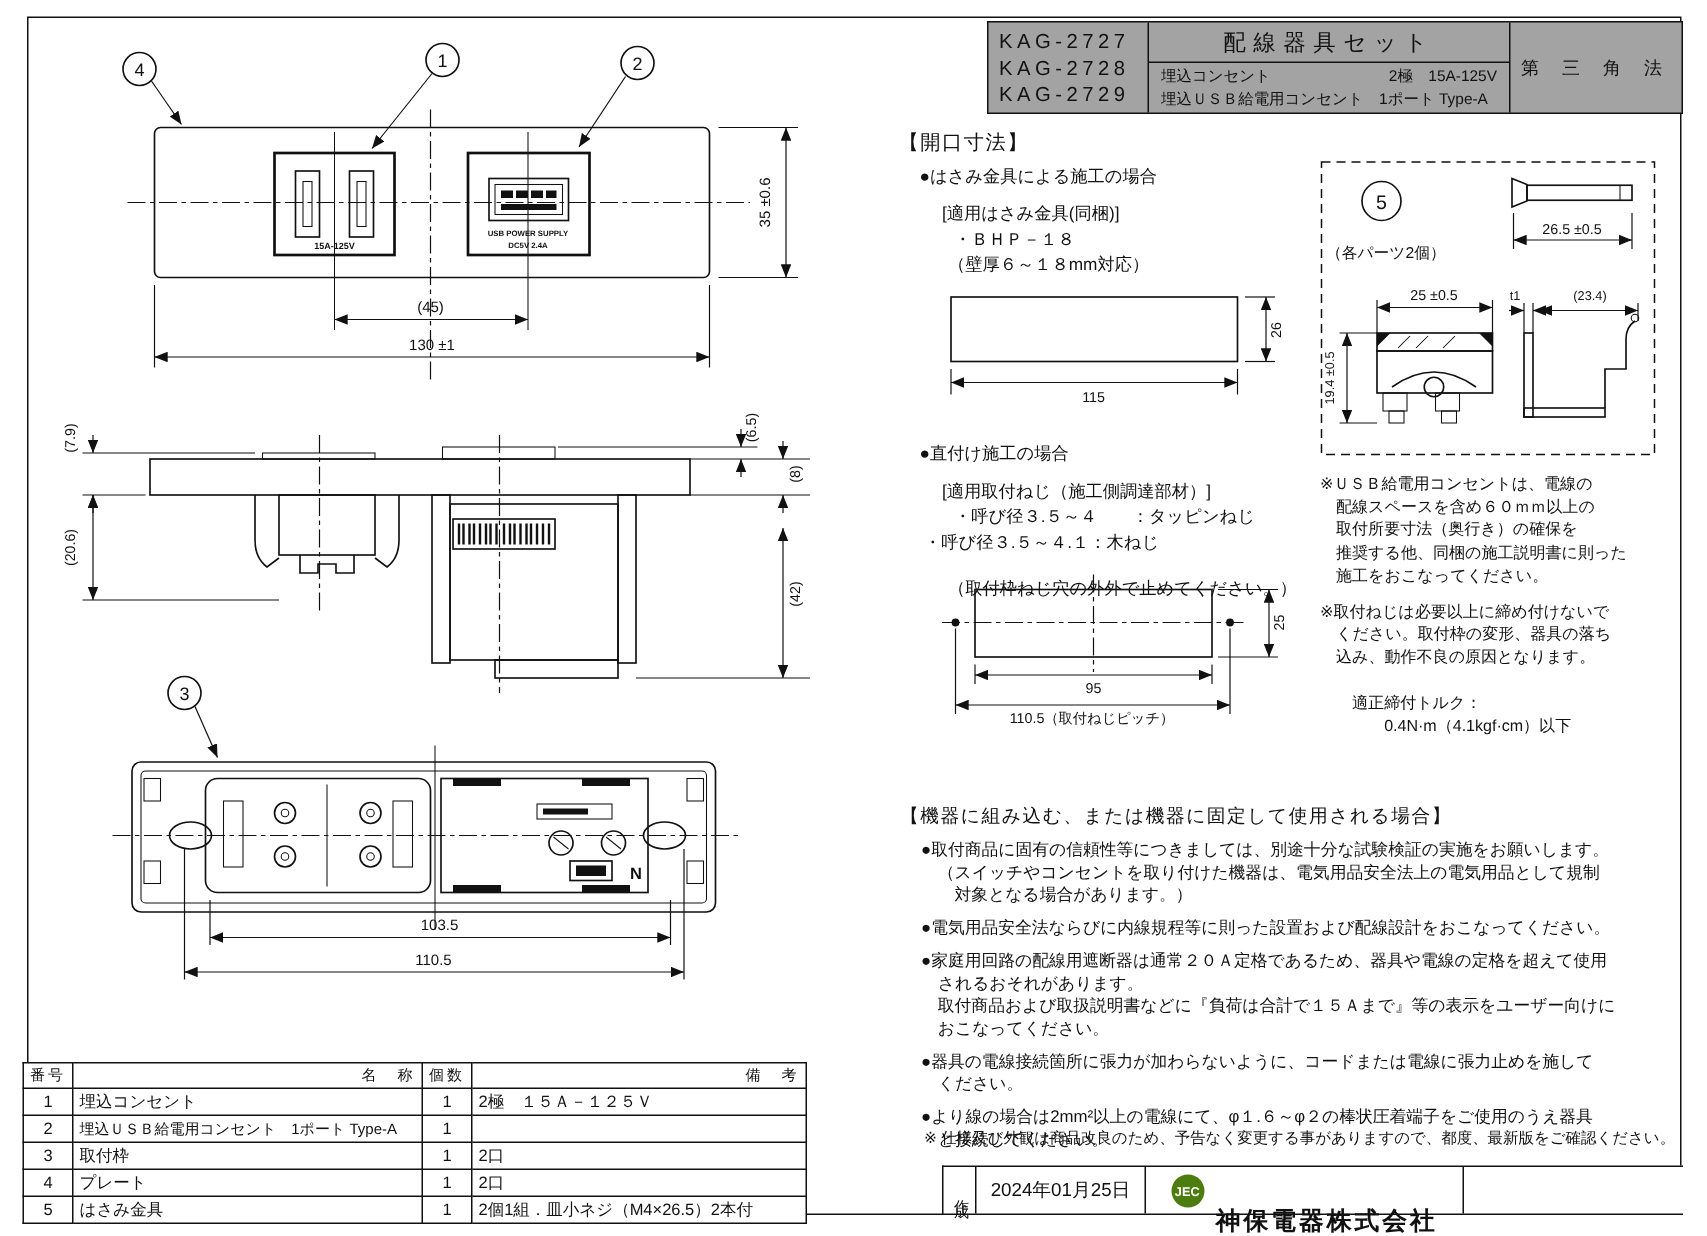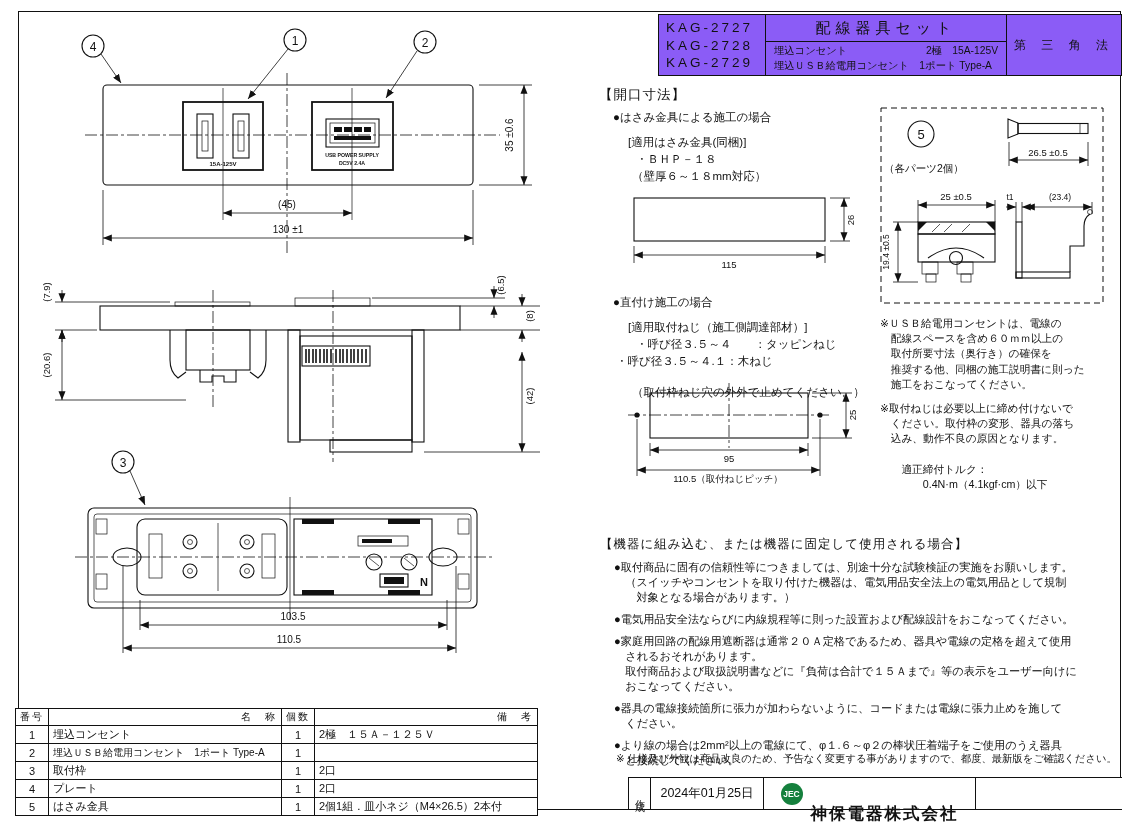--- a/index.html
+++ b/index.html
@@ -10,21 +10,21 @@
   svg text{font-family:"Liberation Sans","DejaVu Sans",sans-serif;fill:#111;stroke:none;}
   .ln{stroke:#111;fill:none;stroke-width:1.1;}
   .thk{stroke-width:1.8;}
   .thin{stroke-width:0.7;}
   .dim{stroke:#111;fill:none;stroke-width:0.8;}
   .dash{stroke:#111;fill:none;stroke-width:0.8;stroke-dasharray:12 3 3 3;}
   .dashbox{stroke:#111;fill:none;stroke-width:1;stroke-dasharray:6 4;}
   .dtext{font-size:10px;}
   .stext{font-size:9.5px;}
   
-  .tb{position:absolute;left:658px;top:14px;width:464px;height:62px;border:1.5px solid #111;display:flex;box-sizing:border-box;background:#8b5cf6;}
+  .tb{position:absolute;left:658px;top:14px;width:464px;height:62px;border:1.5px solid #111;display:flex;box-sizing:border-box;background:#a3a3a3;}
   .tb-models{width:107px;border-right:1.5px solid #111;box-sizing:border-box;display:flex;flex-direction:column;justify-content:space-evenly;padding:2px 7px;font-size:13.5px;letter-spacing:3px;white-space:nowrap;}
   .tb-mid{width:241px;border-right:1.5px solid #111;box-sizing:border-box;display:flex;flex-direction:column;}
   .tb-title{height:28px;border-bottom:1.5px solid #111;box-sizing:border-box;display:flex;align-items:center;justify-content:center;font-size:15px;letter-spacing:5px;}
   .tb-sub{flex:1;padding:2px 8px;font-size:10.3px;display:flex;flex-direction:column;justify-content:center;gap:1px;}
   .tb-sub-row1{display:flex;justify-content:space-between;}
   .tb-colors{flex:1;display:flex;flex-direction:column;box-sizing:border-box;}
   .tb-color-list{height:38px;border-bottom:1.5px solid #111;box-sizing:border-box;font-size:8.3px;line-height:1.45;padding:2px 3px;white-space:nowrap;overflow:hidden;}
   .tb-proj{flex:1;display:flex;align-items:center;justify-content:center;font-size:12px;letter-spacing:6px;}
   
   .op-line{position:absolute;white-space:nowrap;font-size:11.5px;}
@@ -36,21 +36,21 @@
   .machine{position:absolute;left:600px;top:536px;width:526px;font-size:11.2px;line-height:1.34;}
   .machine h3{margin:0 0 7px 0;font-size:12.5px;font-weight:normal;letter-spacing:1px;}
   .machine p{margin:0 0 7px 14px;white-space:pre-wrap;}
   .disclaimer{position:absolute;left:616px;top:752px;font-size:10.3px;white-space:nowrap;}
   
   .footer{position:absolute;left:628px;top:777px;width:494px;height:33px;border:1.5px solid #111;border-right:none;box-sizing:border-box;display:flex;background:#fff;}
   .f-label{width:22px;border-right:1px solid #111;box-sizing:border-box;display:flex;align-items:center;justify-content:center;font-size:10px;writing-mode:vertical-rl;text-orientation:upright;letter-spacing:2px;}
   .f-date{width:113px;border-right:1px solid #111;box-sizing:border-box;display:flex;align-items:center;justify-content:center;font-size:12.5px;}
   .f-company{width:212px;border-right:1px solid #111;box-sizing:border-box;display:flex;align-items:center;justify-content:center;gap:8px;}
   .f-company .name{font-size:16.5px;font-weight:bold;letter-spacing:2px;white-space:nowrap;margin-top:41px;}
-  .logo{width:22px;height:22px;border-radius:50%;background:#15803d;color:#fff;display:flex;align-items:center;justify-content:center;font-size:8.5px;font-weight:bold;flex:0 0 auto;}
+  .logo{width:22px;height:22px;border-radius:50%;background:#4d7c0f;color:#fff;display:flex;align-items:center;justify-content:center;font-size:8.5px;font-weight:bold;flex:0 0 auto;}
   .f-empty{flex:1;}
   
   .parts{position:absolute;left:15px;top:708px;border-collapse:collapse;border:1.5px solid #111;background:#fff;}
   .parts td{border:1px solid #111;font-size:11px;padding:0 4px;height:17px;white-space:nowrap;overflow:hidden;}
   .parts tr.hdr td{height:16px;text-align:right;font-size:10px;letter-spacing:2px;}
   .c-no{text-align:center;}
   .c-qty{text-align:center;}
 </style>
 </head>
 <body>

